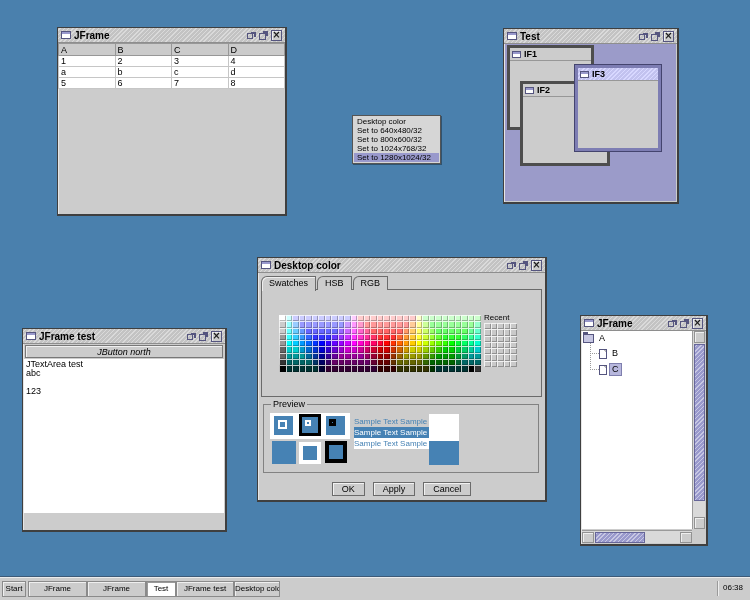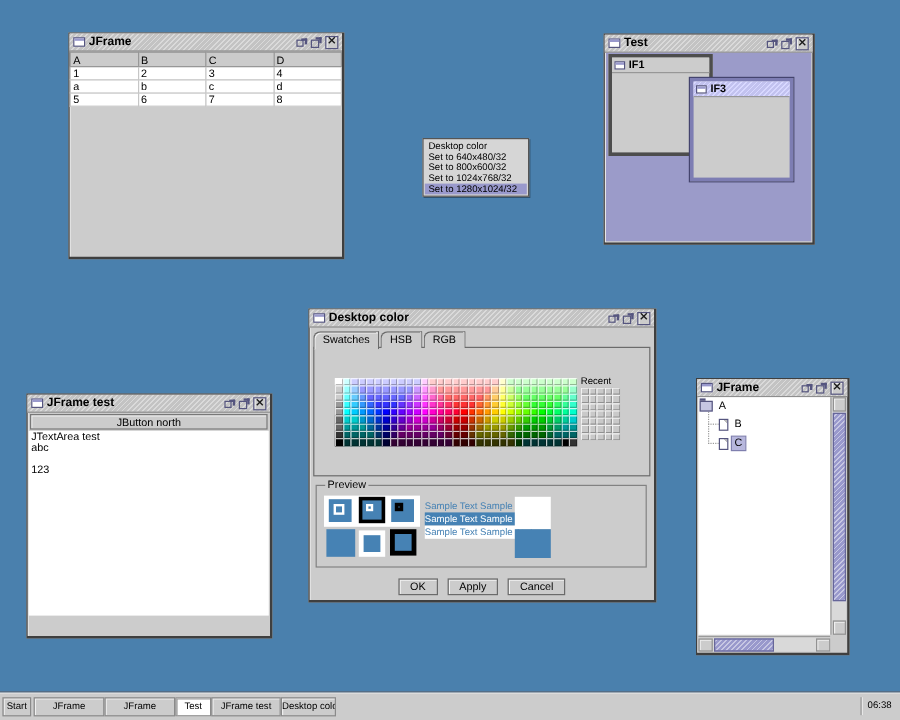--- a/index.html
+++ b/index.html
@@ -175,20 +175,26 @@
         <span class="gl gl-min"></span>
         <span class="gl gl-max"></span>
         <span class="btn-close"></span>
       </span>
     </div>
     <div class="mini-desktop">
       <div class="iframe inactive" style="left:2px;top:1px;width:87px;height:85px;">
         <div class="if-titlebar">
           <span class="if-ico"></span>
           <span class="if-title">IF1</span>
+        </div>
+      </div>
+      <div class="iframe inactive" style="left:15px;top:37px;width:90px;height:85px;">
+        <div class="if-titlebar">
+          <span class="if-ico"></span>
+          <span class="if-title">IF2</span>
         </div>
       </div>
       <div class="iframe active" style="left:70px;top:21px;width:86px;height:86px;">
         <div class="if-titlebar">
           <span class="if-ico"></span>
           <span class="if-title">IF3</span>
         </div>
       </div>
     </div>
   </div>
@@ -580,21 +586,21 @@
   <div class="win" id="win-jftest">
     <div class="titlebar">
       <span class="win-ico"></span>
       <span class="title-text">JFrame test</span>
       <span class="tb-btns">
         <span class="gl gl-min"></span>
         <span class="gl gl-max"></span>
         <span class="btn-close"></span>
       </span>
     </div>
-    <div class="wide-btn" style="top:16px;">JButton north</div>
+    <div class="wide-btn" style="top:16px;font-style:italic;">JButton north</div>
     <div class="textarea">
       <div class="ta-line">JTextArea test</div>
       <div class="ta-line">abc</div>
       <div class="ta-line"></div>
       <div class="ta-line">123</div>
     </div>
   </div>
 
   <div class="win" id="win-tree">
     <div class="titlebar">

